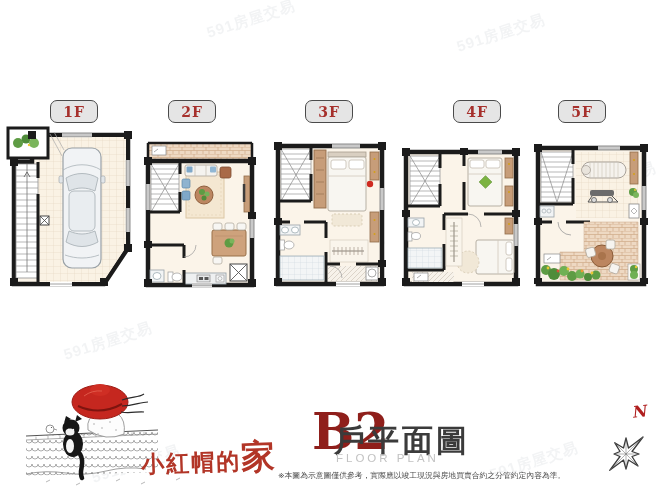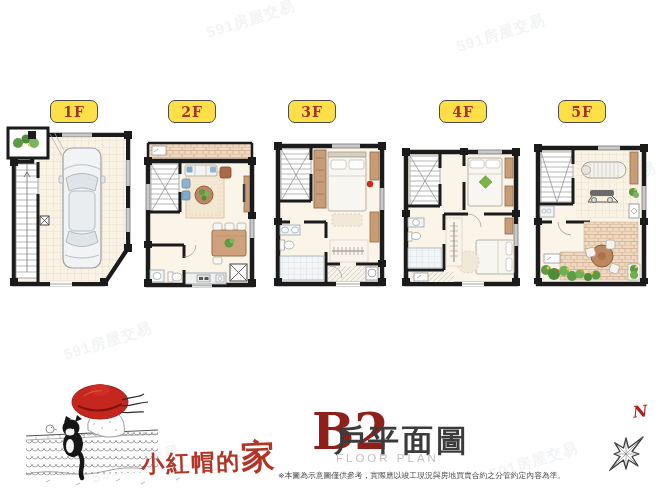--- a/index.html
+++ b/index.html
@@ -3,21 +3,21 @@
 <meta charset="utf-8">
 <style>
   html,body{margin:0;padding:0;background:#ffffff;}
   #canvas{position:relative;width:660px;height:495px;background:#ffffff;overflow:hidden;
           font-family:"Liberation Sans","DejaVu Sans",sans-serif;}
   
   .wm{position:absolute;font-size:15px;font-weight:bold;color:#8d99a6;opacity:.11;
       transform:rotate(-18deg);letter-spacing:1px;white-space:nowrap;pointer-events:none;}
   
   .flabel{position:absolute;top:100px;width:46px;height:21px;border:1.6px solid #4a4a4a;
-          border-radius:7px;background:#fde047;display:flex;align-items:center;justify-content:center;
+          border-radius:7px;background:#e5e5e5;display:flex;align-items:center;justify-content:center;
           font-family:"DejaVu Serif","Liberation Serif",serif;font-weight:bold;font-size:14px;
           color:#a6302c;letter-spacing:1px;}
   .plan{position:absolute;top:112px;}
   
   .script-brand{position:absolute;left:141px;top:436px;width:130px;color:#b23527;
                 font-family:"DejaVu Serif","Liberation Serif",serif;transform:rotate(-2deg);
                 white-space:nowrap;}
   .script-brand .p1{font-size:23px;font-weight:bold;letter-spacing:2px;}
   .script-brand .p2{font-size:34px;font-weight:bold;}
   .unit-code{position:absolute;left:270px;top:407px;font-family:"DejaVu Serif","Liberation Serif",serif;
@@ -66,22 +66,22 @@
   <div class="wm" style="left:205px;top:10px">591房屋交易</div>
   <div class="wm" style="left:455px;top:24px">591房屋交易</div>
   <div class="wm" style="left:566px;top:172px">591房屋交易</div>
   <div class="wm" style="left:62px;top:332px">591房屋交易</div>
   <div class="wm" style="left:295px;top:242px">591房屋交易</div>
   <div class="wm" style="left:488px;top:452px">591房屋交易</div>
   <div class="wm" style="left:90px;top:455px">591房屋交易</div>
 
   <div class="flabel" style="left:50px">1F</div>
   <div class="flabel" style="left:168px">2F</div>
-  <div class="flabel" style="left:288px">3F</div>
-  <div class="flabel" style="left:439px">4F</div>
+  <div class="flabel" style="left:305px">3F</div>
+  <div class="flabel" style="left:453px">4F</div>
   <div class="flabel" style="left:558px">5F</div>
 
   <svg class="plan" style="left:4px" width="132" height="178" viewBox="0 0 132 178">
     <path d="M28 23H124V136L100 172H10V50H28Z" fill="#fbf4e9" stroke="#1b1b1b" stroke-width="4.5"></path>
     <polygon points="34,25 122,25 122,135 99,170 34,170" fill="url(#tile)"></polygon>
 
     <rect x="4" y="16" width="40" height="30" fill="#ffffff" stroke="#1b1b1b" stroke-width="3"></rect>
     <circle cx="14" cy="31" r="5" fill="#5e9c44"></circle>
       <circle cx="22" cy="27" r="4.5" fill="#4f8c3a"></circle>
     <circle cx="30" cy="31" r="5" fill="#7ab55c"></circle>

